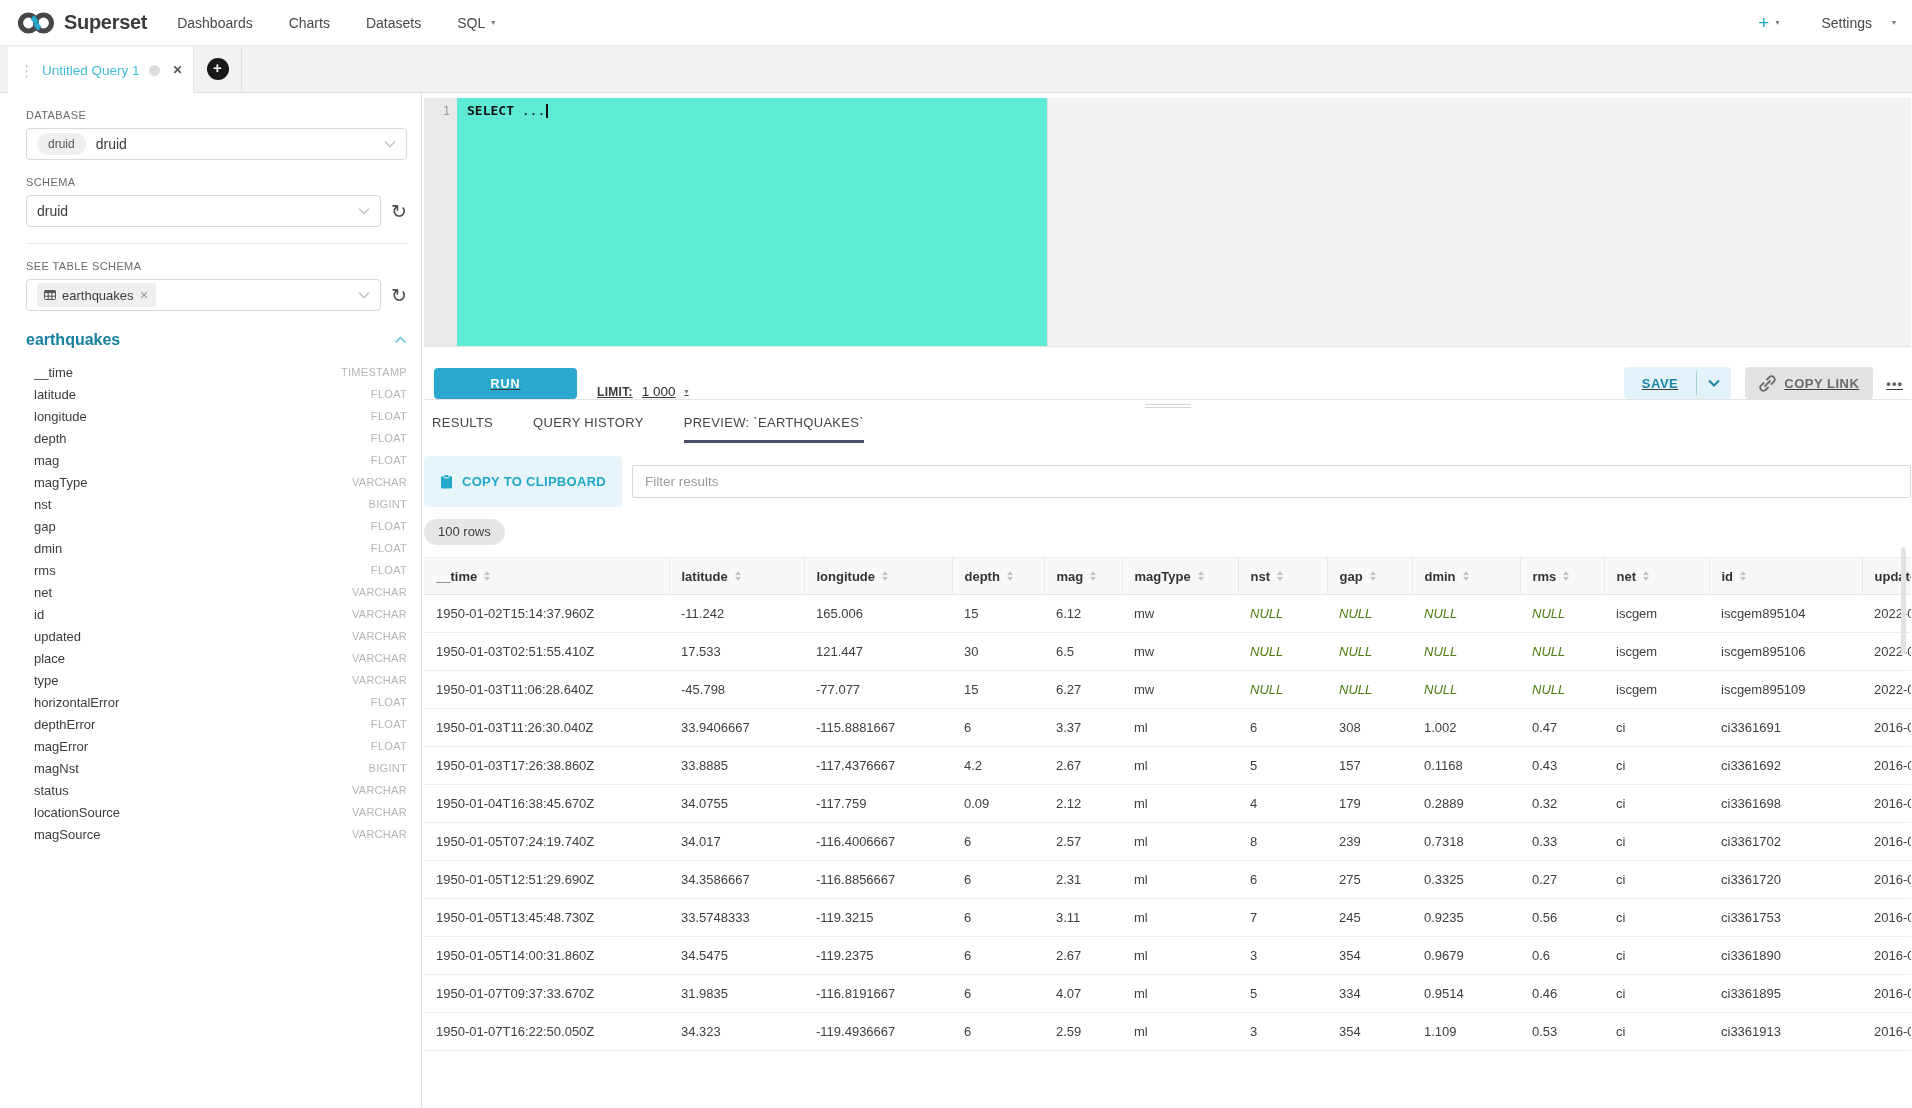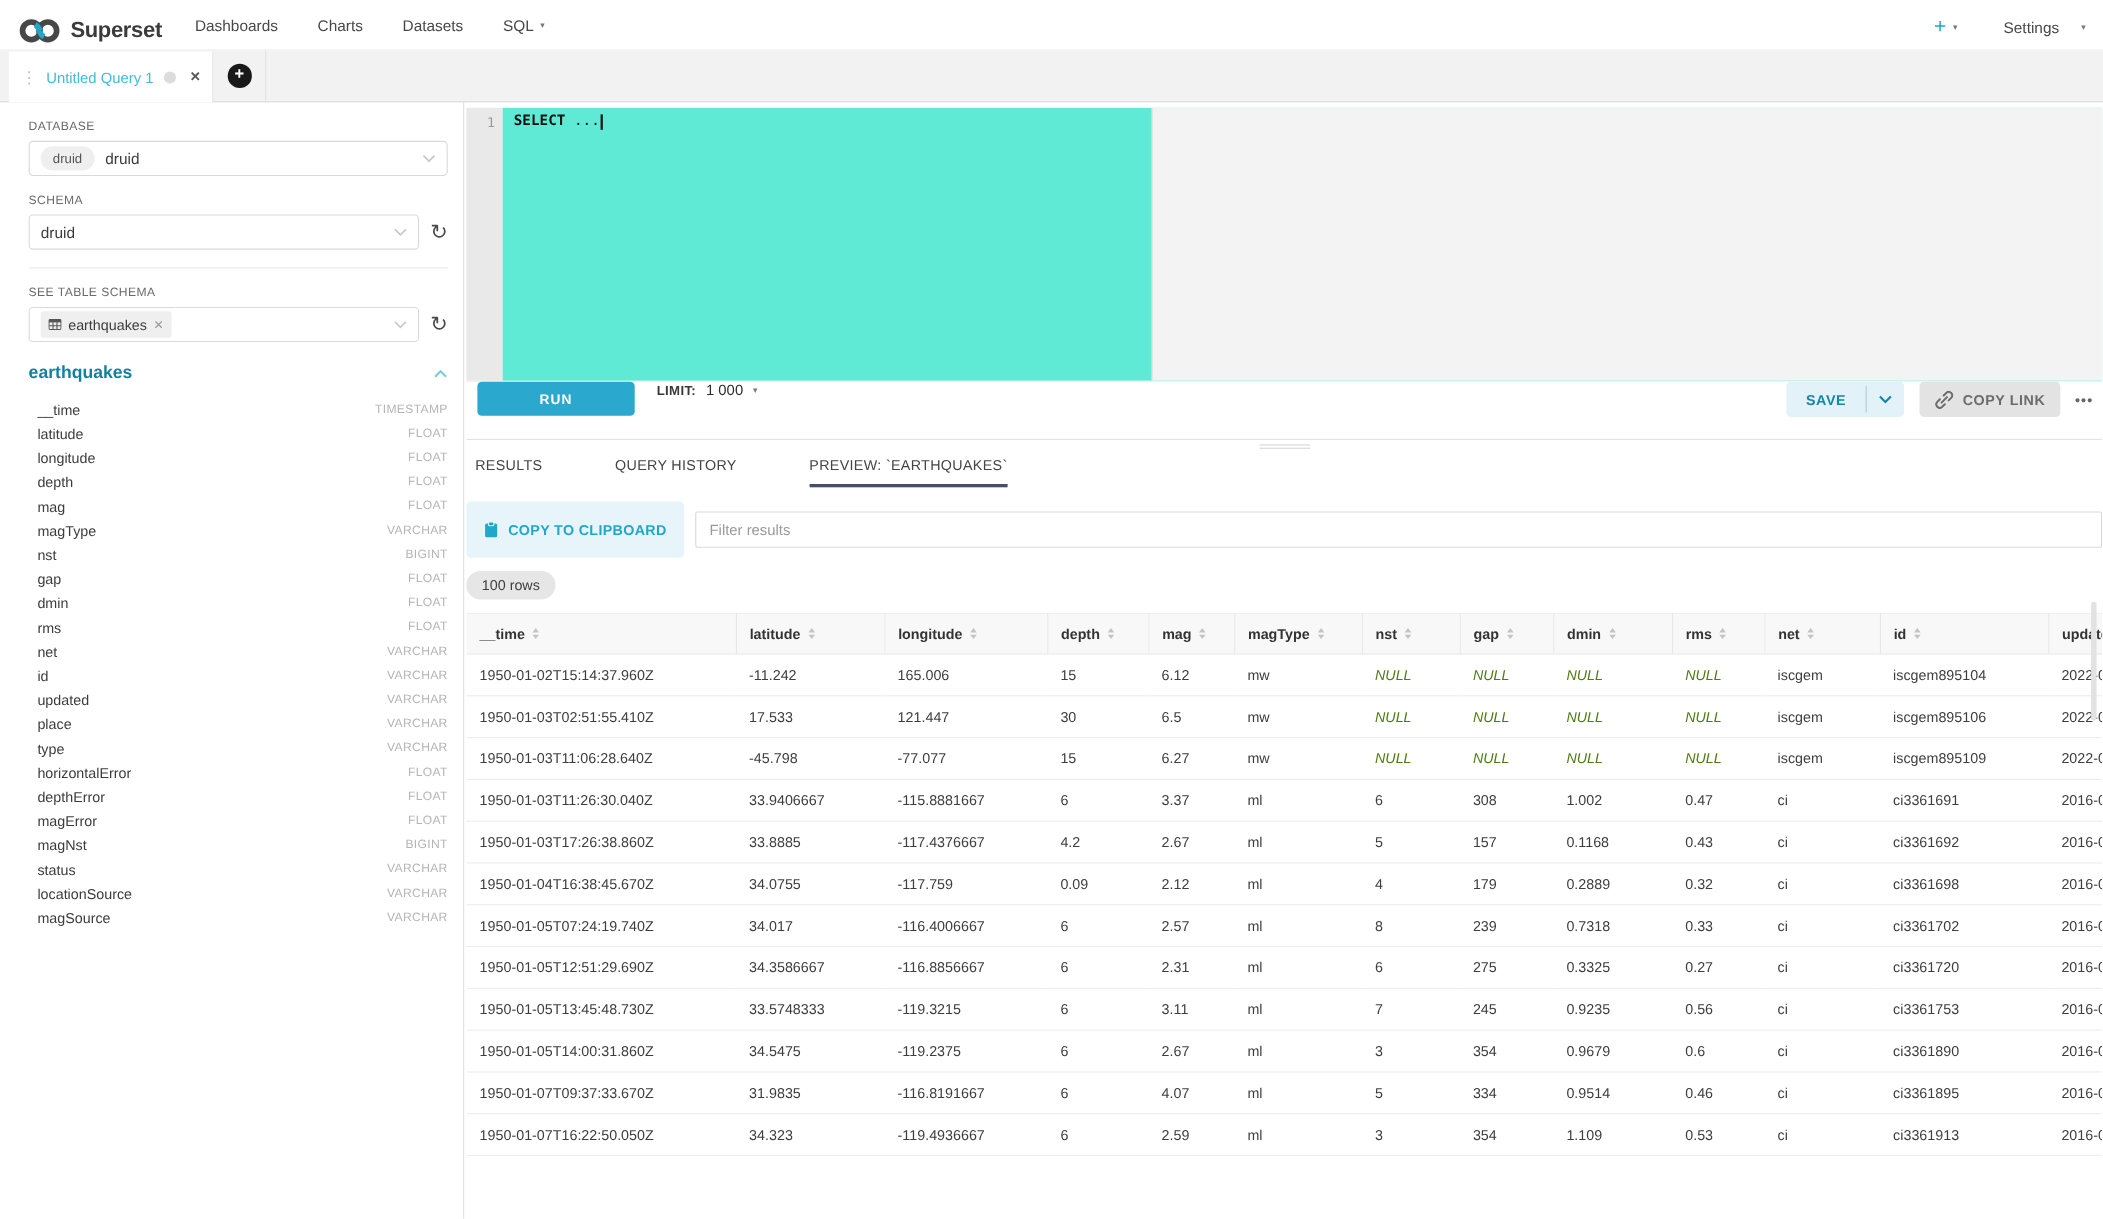--- a/index.html
+++ b/index.html
@@ -5,21 +5,21 @@
   :root{
     --primary:#20A7C9; --run:#2BA8CD; --save-bg:#E2F2F8; --save-tx:#1A85A6;
     --copylink-bg:#E3E3E3; --copylink-tx:#6B6B6B; --underline:#484E68;
     --table-title:#15809E; --tab-label:#41BCD9;
   }
   *{box-sizing:border-box;margin:0;padding:0;}
   html,body{width:1912px;height:1108px;overflow:hidden;background:#fff;
     font-family:"Liberation Sans",sans-serif;color:#3e3e3e;position:relative;}
 
   
-  .navbar{height:46px;display:flex;align-items:flex-start;padding:15px 16px;border-bottom:1px solid #ECECEC;background:#fff;}
+  .navbar{height:46px;display:flex;align-items:center;padding:0 16px;border-bottom:1px solid #ECECEC;background:#fff;}
   .brand{display:flex;align-items:center;gap:8px;margin-right:30px;}
   .brand-name{font-size:20px;font-weight:bold;color:#3b3b3b;letter-spacing:-.3px;}
   .nav-menu{display:flex;align-items:center;gap:36px;}
   .nav-item{font-size:14px;color:#484848;display:flex;align-items:center;gap:6px;cursor:pointer;}
   .caret{font-size:8px;color:#777;line-height:1;}
   .nav-right{margin-left:auto;display:flex;align-items:center;gap:42px;}
   .plus-group{display:flex;align-items:center;gap:6px;}
   .plus-glyph{color:var(--primary);font-size:19px;line-height:1;font-weight:400;}
   .settings-group{display:flex;align-items:center;gap:20px;font-size:14px;color:#484848;}
 
@@ -59,38 +59,38 @@
   
   .main{flex:1;padding:0 15px 0 2px;display:flex;flex-direction:column;}
   .editor{margin-top:5px;height:249px;display:flex;border-bottom:1px solid #E4E4E4;}
   .gutter{width:33px;background:#E9E9E9;color:#9a9a9a;font-family:"DejaVu Sans Mono",monospace;font-size:12px;text-align:right;padding:6px 7px 0 0;}
   .surface{flex:1;background:#5eead4;position:relative;font-family:"DejaVu Sans Mono",monospace;font-size:13px;color:#111;}
   .after-margin{position:absolute;top:0;bottom:0;left:590px;right:0;background:#F3F3F3;border-left:1px solid #E0E0E0;}
   .code-line{position:relative;z-index:1;padding:5px 0 0 10px;white-space:pre;}
   .kw{font-weight:bold;}
   .cursor{display:inline-block;width:1.5px;height:14px;background:#111;vertical-align:text-bottom;margin-left:1px;}
 
-  .toolbar{height:53px;display:flex;align-items:flex-start;padding:0 8px 0 10px;border-bottom:1px solid #E2E2E2;background:#fff;}
+  .toolbar{height:53px;display:flex;align-items:flex-end;padding:0 8px 0 10px;border-bottom:1px solid #E2E2E2;background:#fff;text-decoration:underline;}
   .run-btn{width:143px;height:31px;border:none;border-radius:4px;background:var(--run);color:#fff;font-size:12.5px;font-weight:bold;letter-spacing:1px;font-family:inherit;cursor:pointer;}
   .limit-group{margin-left:20px;display:flex;align-items:center;gap:9px;}
   .limit-label{font-size:12px;font-weight:bold;color:#3A3A3A;letter-spacing:.3px;}
   .limit-value{font-size:13.5px;color:#2f2f2f;}
   .toolbar-right{margin-left:auto;display:flex;align-items:center;}
   .save-split{display:flex;height:32px;background:var(--save-bg);border-radius:4px;overflow:hidden;align-items:stretch;}
   .save-main{padding:0 18px;display:flex;align-items:center;font-size:13px;font-weight:bold;color:var(--save-tx);letter-spacing:.5px;}
   .save-sep{width:1px;background:#A9CFDD;margin:4px 0;}
   .save-caret{width:34px;display:flex;align-items:center;justify-content:center;}
   .copylink-btn{margin-left:14px;height:32px;background:var(--copylink-bg);border-radius:4px;display:flex;align-items:center;padding:0 14px;gap:8px;font-size:13px;font-weight:bold;color:var(--copylink-tx);letter-spacing:.5px;}
   .more-dots{margin-left:13px;color:#666;font-size:13px;letter-spacing:1px;font-weight:bold;}
 
   .pane-divider{height:11px;display:flex;flex-direction:column;align-items:center;justify-content:center;gap:2px;}
   .grip-line{width:46px;height:1px;background:#D6D6D6;}
 
   
-  .results-tabs{display:flex;gap:66px;padding-left:8px;margin-top:4px;}
+  .results-tabs{display:flex;gap:40px;padding-left:8px;margin-top:4px;}
   .rtab{font-size:13px;color:#454545;letter-spacing:.3px;padding-bottom:10px;border-bottom:3px solid transparent;cursor:pointer;}
   .rtab.active{border-bottom-color:var(--underline);}
   .actions-row{display:flex;margin-top:13px;align-items:center;}
   .copy-btn{height:51px;background:#E7F5FA;border:none;border-radius:4px;display:flex;align-items:center;gap:9px;padding:0 16px;font-size:13px;font-weight:bold;color:var(--primary);letter-spacing:.3px;font-family:inherit;cursor:pointer;}
   .filter-input{flex:1;margin-left:10px;height:33px;border:1px solid #D9D9D9;border-radius:2px;padding:0 12px;font-size:13.5px;color:#333;font-family:inherit;}
   .filter-input::placeholder{color:#9a9a9a;}
   .badge-row{margin-top:12px;}
   .rows-badge{display:inline-block;height:26px;line-height:26px;border-radius:13px;background:#E6E6E6;padding:0 14px;font-size:13px;color:#3E3E3E;}
 
   .grid-wrap{margin-top:12px;width:1487px;overflow:hidden;position:relative;}

